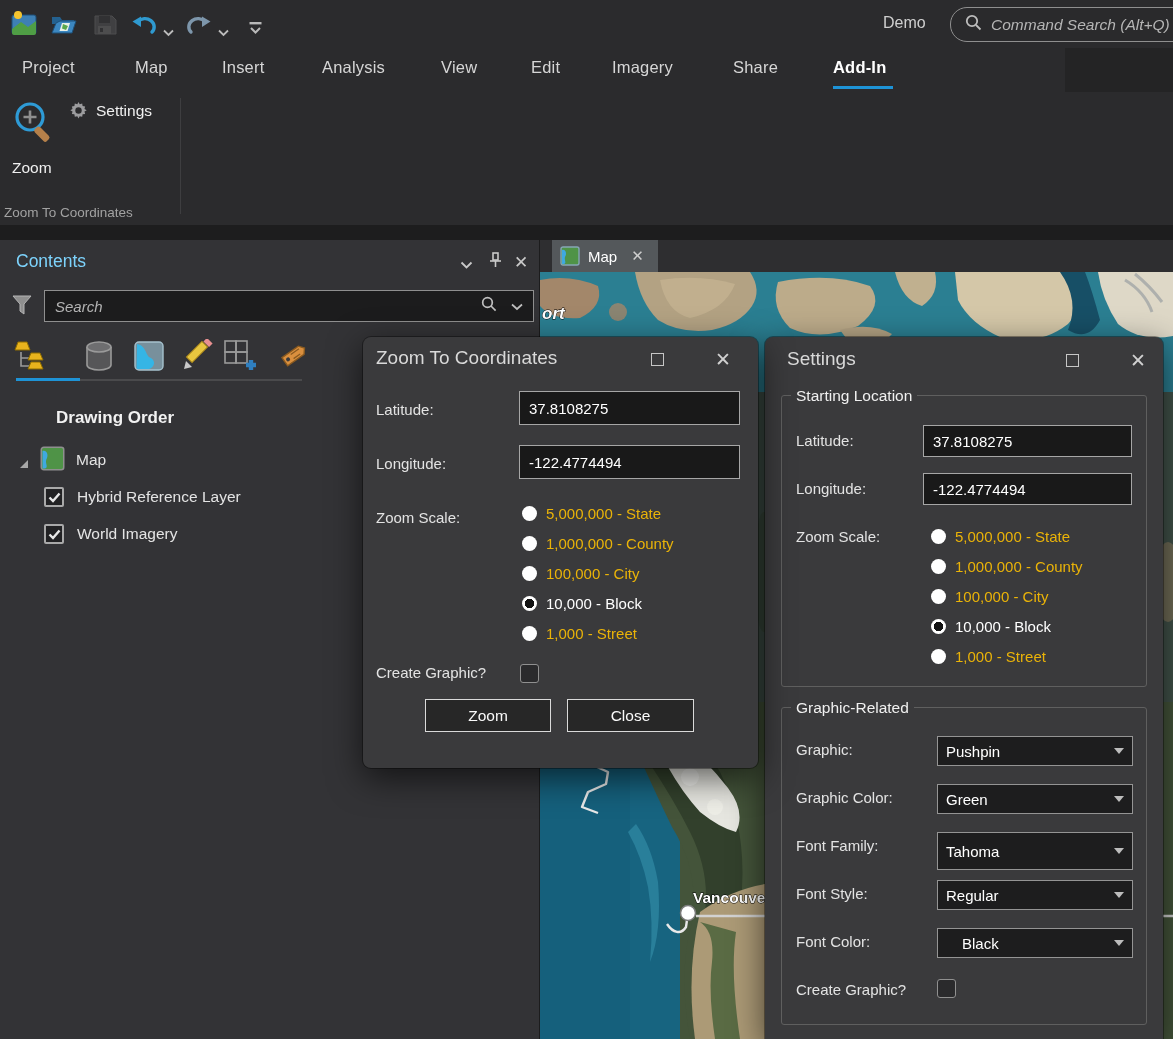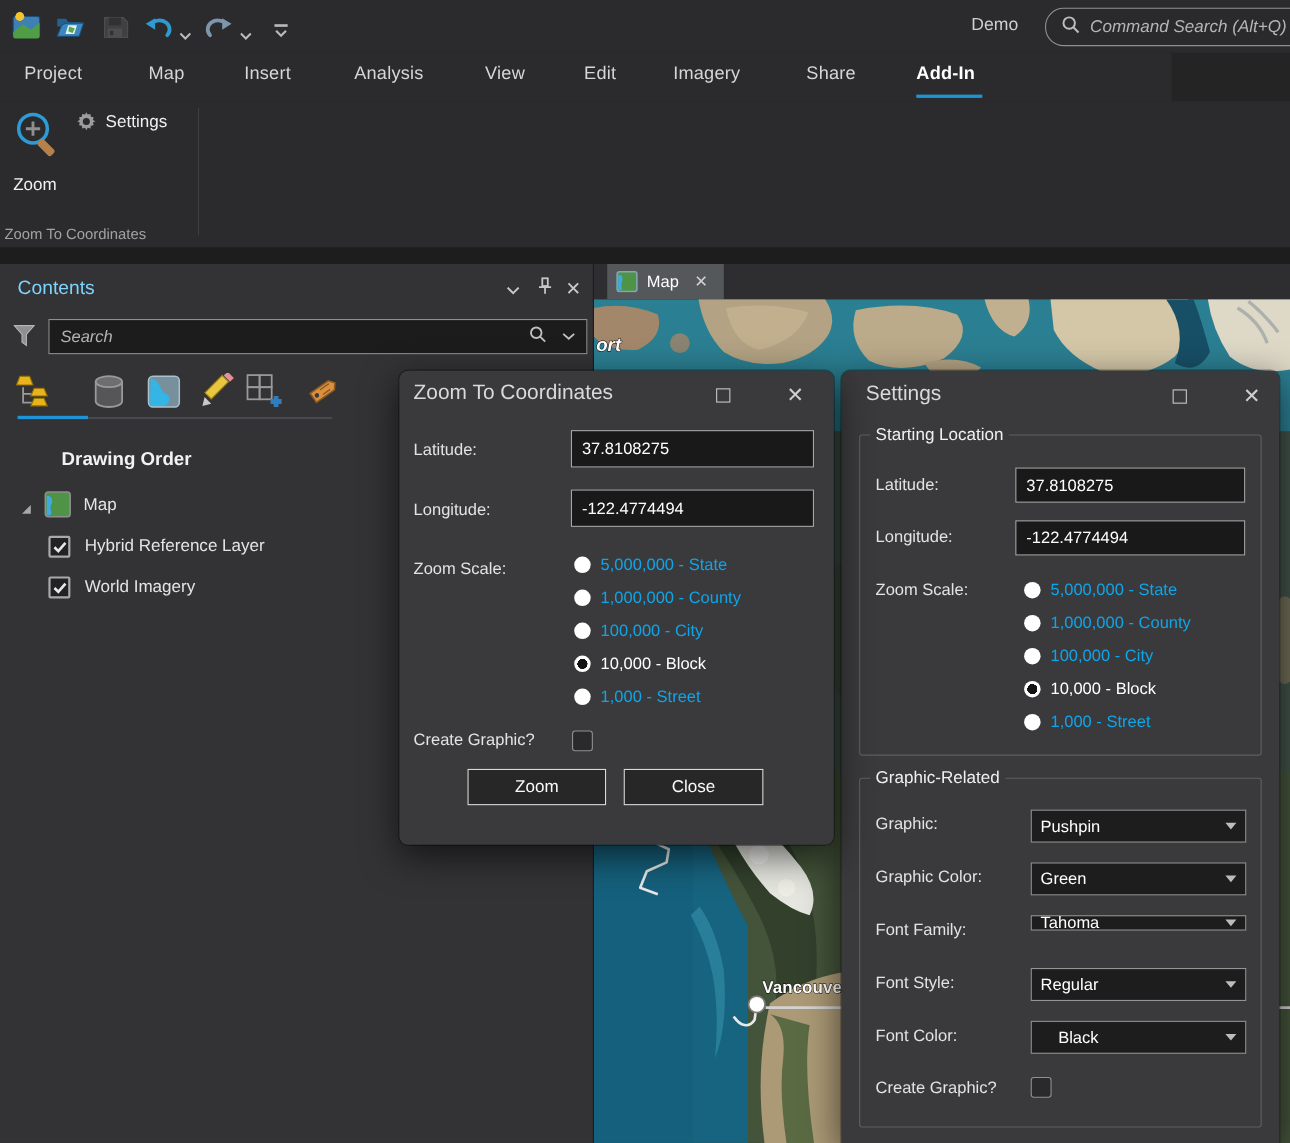--- a/index.html
+++ b/index.html
@@ -61,21 +61,21 @@
   .dlg-title{font-size:19px;color:#d9d9d9;}
   .dlg-max{width:13px;height:13px;border:1.6px solid #c6c6c6;box-sizing:border-box;}
   .dlg-close{font-size:19px;color:#d0d0d0;line-height:1;}
   .fld-label{font-size:15px;color:#e3e3e3;}
   .txt-input{
     box-sizing:border-box;background:#191919;border:1px solid #a6a6a6;color:#ffffff;
     font-size:15px;font-family:"Liberation Sans",sans-serif;padding:0 9px;outline:none;
   }
   .radio{width:15px;height:15px;border-radius:50%;background:#ffffff;}
   .radio.selected{background:radial-gradient(circle,#131313 0 43%,#ffffff 44%);}
-  .radio-lbl{font-size:15px;color:#0ea5e9;}
+  .radio-lbl{font-size:15px;color:#eab308;}
   .radio-lbl.selected{color:#ffffff;}
   .chk{
     width:19px;height:19px;box-sizing:border-box;border:1.6px solid #909090;
     border-radius:3px;background:#2a2a2c;
   }
   .dlg-btn{
     box-sizing:border-box;background:#272727;border:1px solid #dadada;color:#fafafa;
     font-size:15.5px;display:flex;align-items:center;justify-content:center;
   }
   .fieldset{border:1px solid #5f5f5f;border-radius:3px;box-sizing:border-box;}
@@ -427,21 +427,21 @@
     <span class="caret"></span>
   </div>
 
   <span class="abs fld-label" style="left:31px;top:452px;">Graphic Color:</span>
   <div class="abs dropdown" style="left:172px;top:447px;width:196px;height:30px;">
     <span class="val">Green</span>
     <span class="caret"></span>
   </div>
 
   <span class="abs fld-label" style="left:31px;top:500px;">Font Family:</span>
-  <div class="abs dropdown" style="left:172px;top:495px;width:196px;height:14px;">
+  <div class="abs dropdown" style="left:172px;top:495px;width:196px;height:38px;">
     <span class="val">Tahoma</span>
     <span class="caret"></span>
   </div>
 
   <span class="abs fld-label" style="left:31px;top:548px;">Font Style:</span>
   <div class="abs dropdown" style="left:172px;top:543px;width:196px;height:30px;">
     <span class="val">Regular</span>
     <span class="caret"></span>
   </div>
 

